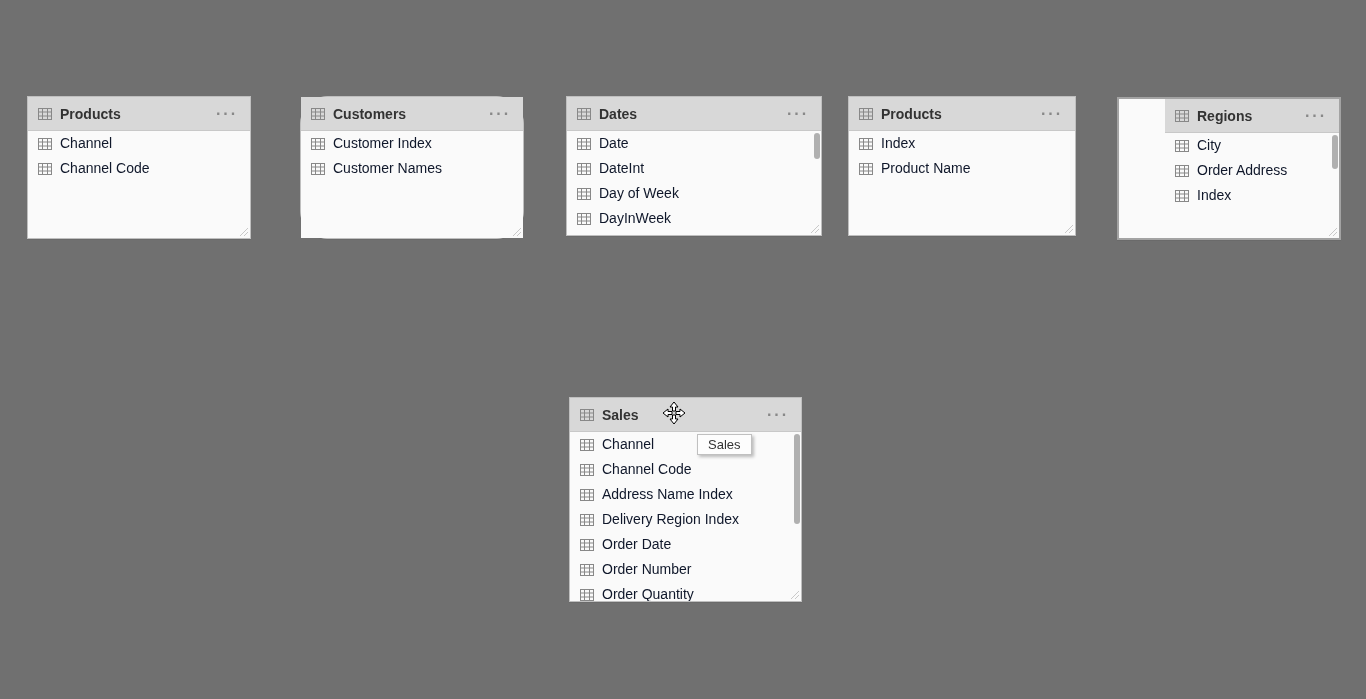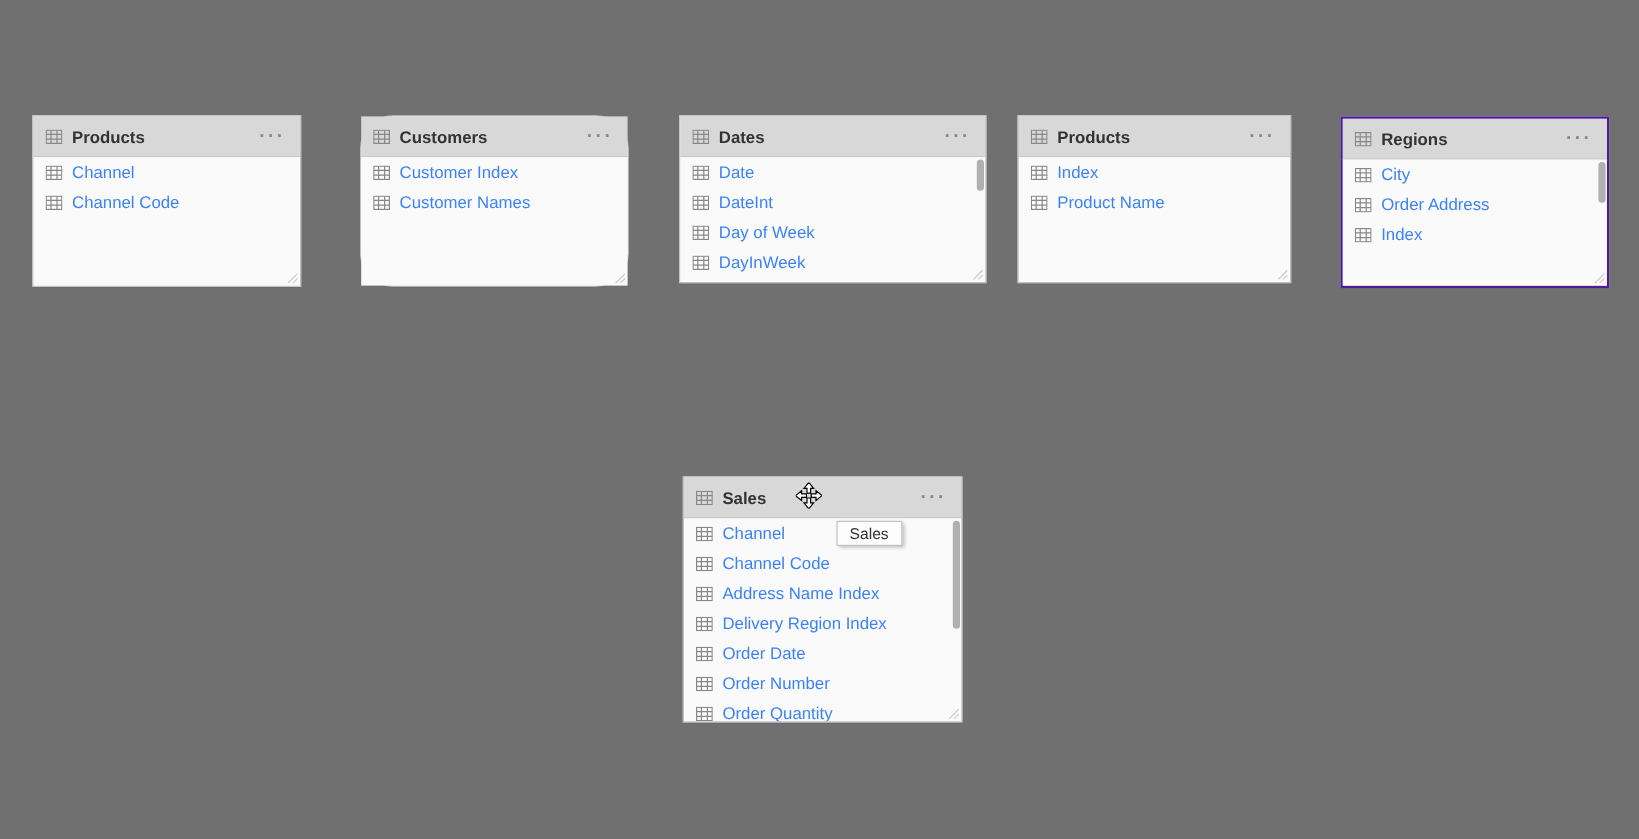--- a/index.html
+++ b/index.html
@@ -17,21 +17,22 @@
   .table-card {
     position: absolute;
     background: #fafafa;
     border: 1px solid #bfbfbf;
     box-shadow: 0 1px 0 rgba(0,0,0,0.05);
     box-sizing: border-box;
     display: flex;
     flex-direction: column;
   }
   .table-card.selected {
-    border: 2px solid #4c1d95;
+    border: 2px solid #a3a3a3;
+    padding-left: 46px;
   }
   .table-header {
     background: #d8d8d8;
     display: flex;
     align-items: center;
     padding: 6px 10px;
     font-weight: 600;
     color: #333;
     height: 34px;
     box-sizing: border-box;
@@ -55,21 +56,21 @@
   .table-body {
     position: relative;
     overflow: hidden;
     background: #fafafa;
     flex: 1 1 auto;
   }
   .field-row {
     display: flex;
     align-items: center;
     padding: 3px 10px;
-    color: #3b82f6;
+    color: #0f172a;
     white-space: nowrap;
     font-size: 14px;
     line-height: 19px;
   }
   .icon-table {
     width: 14px;
     height: 12px;
     flex: 0 0 auto;
     margin-right: 8px;
   }

